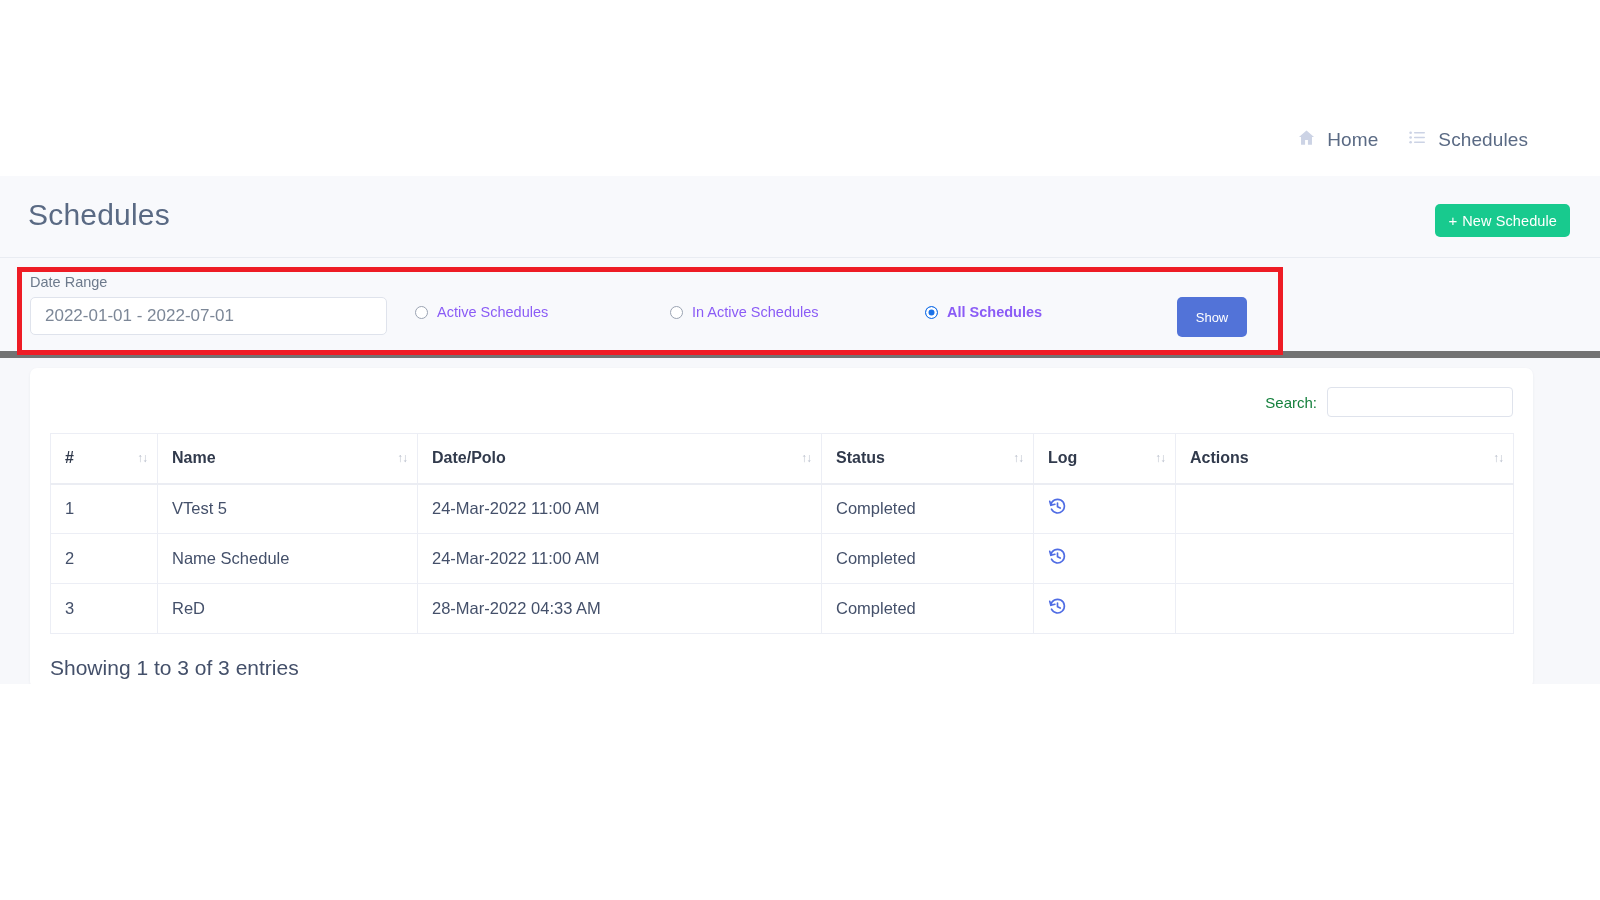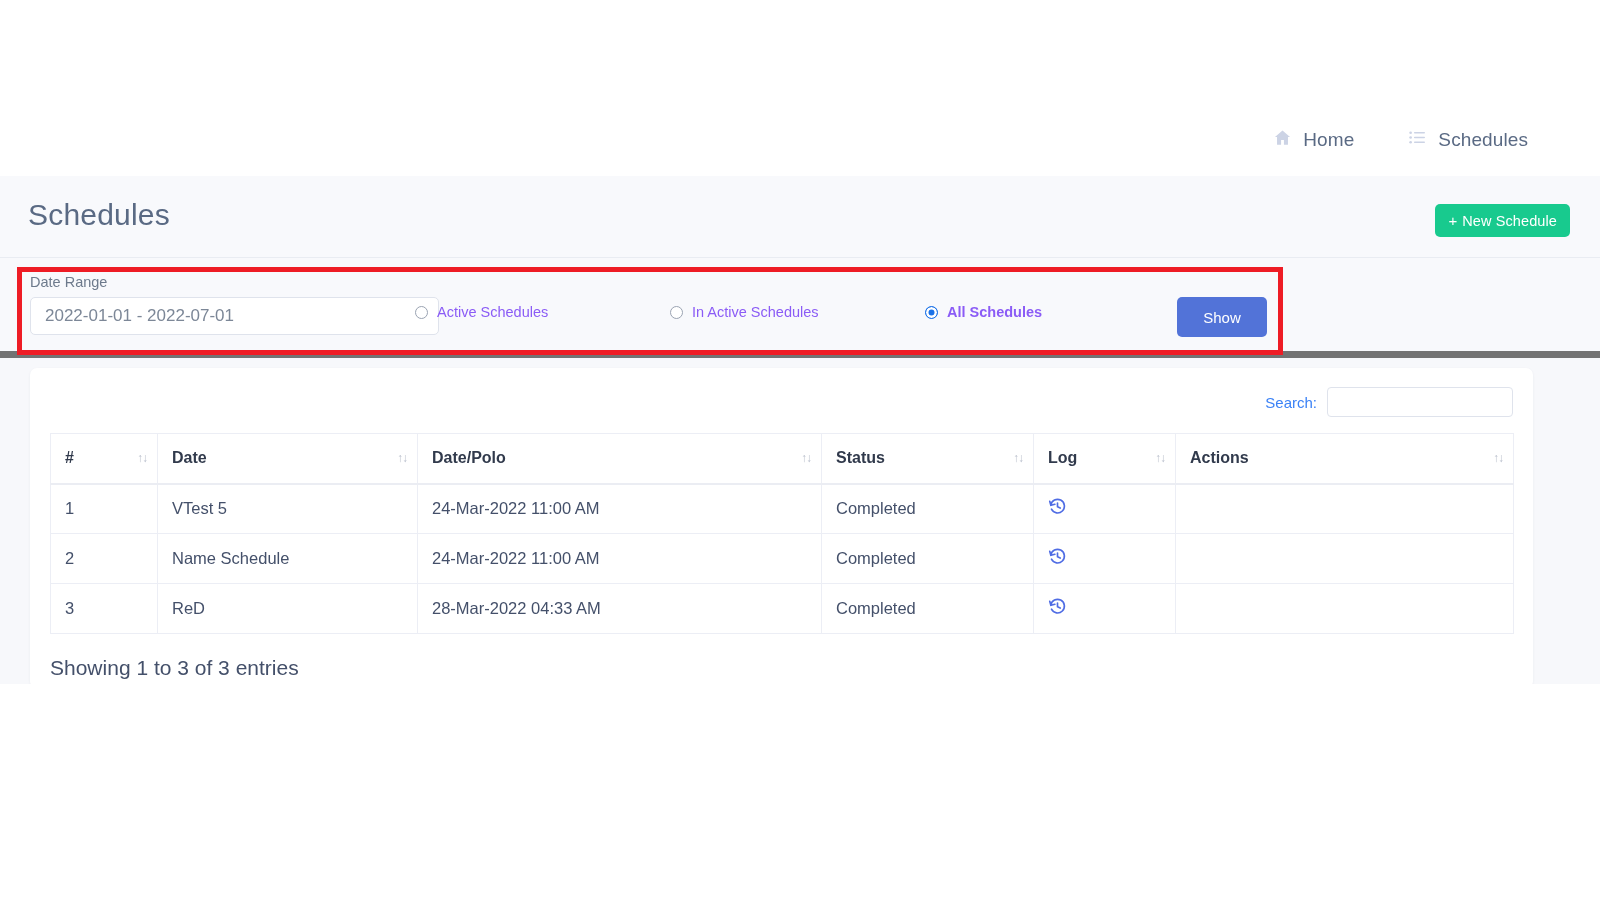--- a/index.html
+++ b/index.html
@@ -16,21 +16,21 @@
     position: absolute;
     left: 0; top: 0;
     width: 1600px; height: 176px;
     background: #ffffff;
   }
   .nav-links {
     position: absolute;
     right: 72px; top: 128px;
     display: flex;
     align-items: center;
-    gap: 54px;
+    gap: 30px;
   }
   .nav-link {
     display: flex;
     align-items: center;
     gap: 11px;
     font-size: 19px;
     color: #5a6a84;
     letter-spacing: 0.1px;
     cursor: pointer;
   }
@@ -101,21 +101,21 @@
   }
   .label-daterange {
     position: absolute;
     left: 0; top: 0;
     font-size: 14.5px;
     color: #6d7a8c;
   }
   .date-input {
     position: absolute;
     left: 0; top: 23px;
-    width: 409px; height: 38px;
+    width: 357px; height: 38px;
     border: 1px solid #dfe3ec;
     border-radius: 5px;
     background: #ffffff;
     padding: 0 14px;
     font-size: 17px;
     color: #7c8797;
     font-family: "Liberation Sans", sans-serif;
     outline: none;
   }
   .radio-group {
@@ -145,26 +145,26 @@
     flex: none;
   }
   .rdo.on {
     border: 1px solid #1b72e8;
     background: #1b72e8;
     box-shadow: inset 0 0 0 2.5px #ffffff;
   }
   .btn-show {
     position: absolute;
     left: 1147px; top: 23px;
-    width: 90px; height: 40px;
+    width: 70px; height: 40px;
     background: #5273d8;
     color: #ffffff;
     border: none;
     border-radius: 5px;
-    font-size: 15px;
+    font-size: 13px;
     font-family: "Liberation Sans", sans-serif;
     cursor: pointer;
   }
 
   
   .card {
     position: absolute;
     left: 30px; top: 192px;
     width: 1503px;
     height: 320px;
@@ -173,21 +173,21 @@
     box-shadow: 0 1px 3px rgba(40,50,80,0.06);
     overflow: hidden;
   }
   .search-row {
     position: absolute;
     right: 20px; top: 19px;
     display: flex;
     align-items: center;
     gap: 10px;
   }
-  .search-label { font-size: 15px; color: #3b82f6; }
+  .search-label { font-size: 15px; color: #15803d; }
   .search-input {
     width: 186px; height: 30px;
     border: 1px solid #dfe3ec;
     border-radius: 4px;
     background: #fff;
     outline: none;
     font-size: 14px;
     padding: 0 8px;
     font-family: "Liberation Sans", sans-serif;
   }
@@ -335,21 +335,21 @@
           <col class="c-log">
           <col class="c-act">
       </colgroup>
       <thead>
         <tr>
           <th>
             <span>#</span>
             <span class="sort">↑↓</span>
           </th>
           <th>
-            <span>Date</span>
+            <span>Name</span>
             <span class="sort">↑↓</span>
           </th>
           <th>
             <span>Date/Polo</span>
             <span class="sort">↑↓</span>
           </th>
           <th>
             <span>Status</span>
             <span class="sort">↑↓</span>
           </th>

